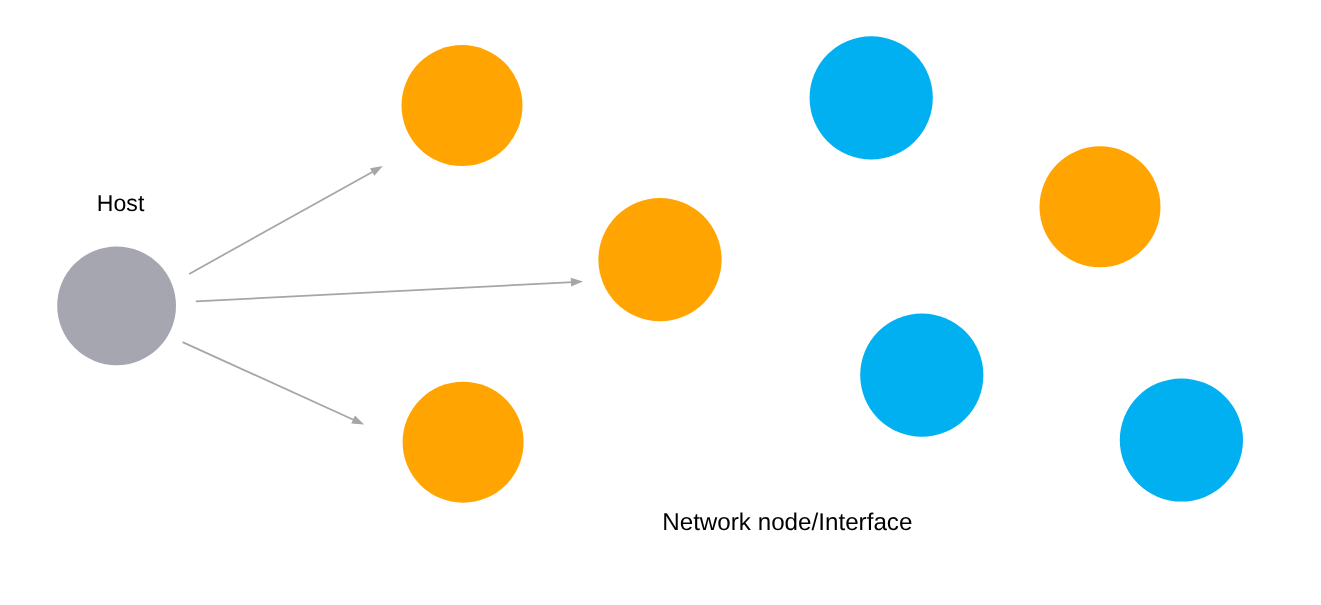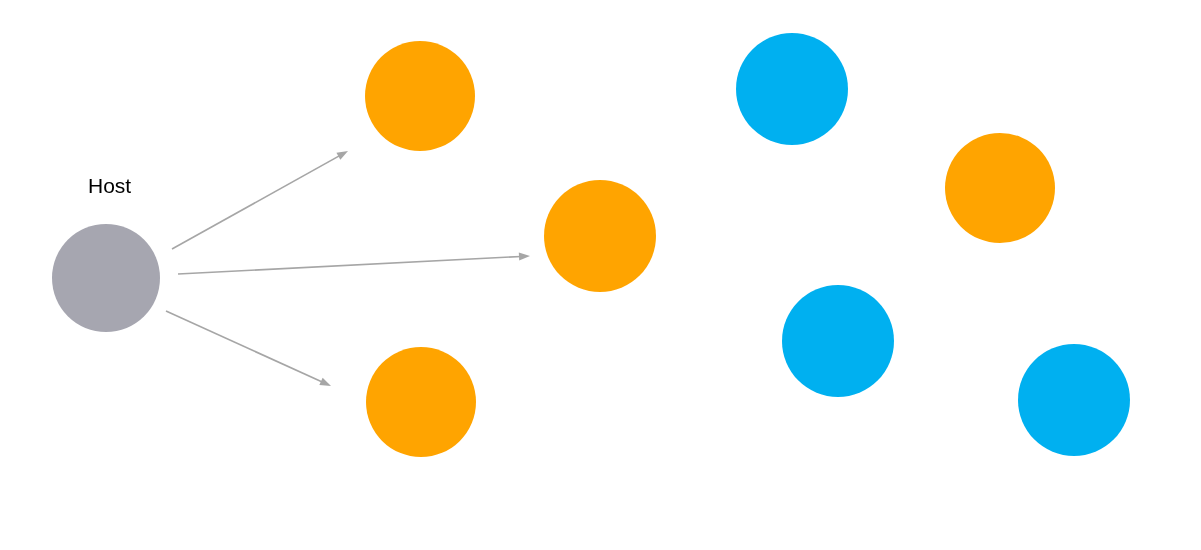--- a/index.html
+++ b/index.html
@@ -92,14 +92,15 @@
       <g id="arrow-2">
         <line class="flow-arrow" x1="166" y1="311" x2="322.80670170283656" y2="382.27577350128934" stroke="#A6A6A6" stroke-width="1.6"></line>
         <polygon points="331,386 319.3307569707066,385.0896335225374 322.64118052511606,377.80670170283656" fill="#A6A6A6"></polygon>
       </g>
     </g>
   </svg>
 
   <div class="diagram-label" id="label-host">Host</div>
 
 
+  <div class="diagram-label" id="label-network-node">Network node/Interface</div>
 
 </div>
 
 </body></html>

